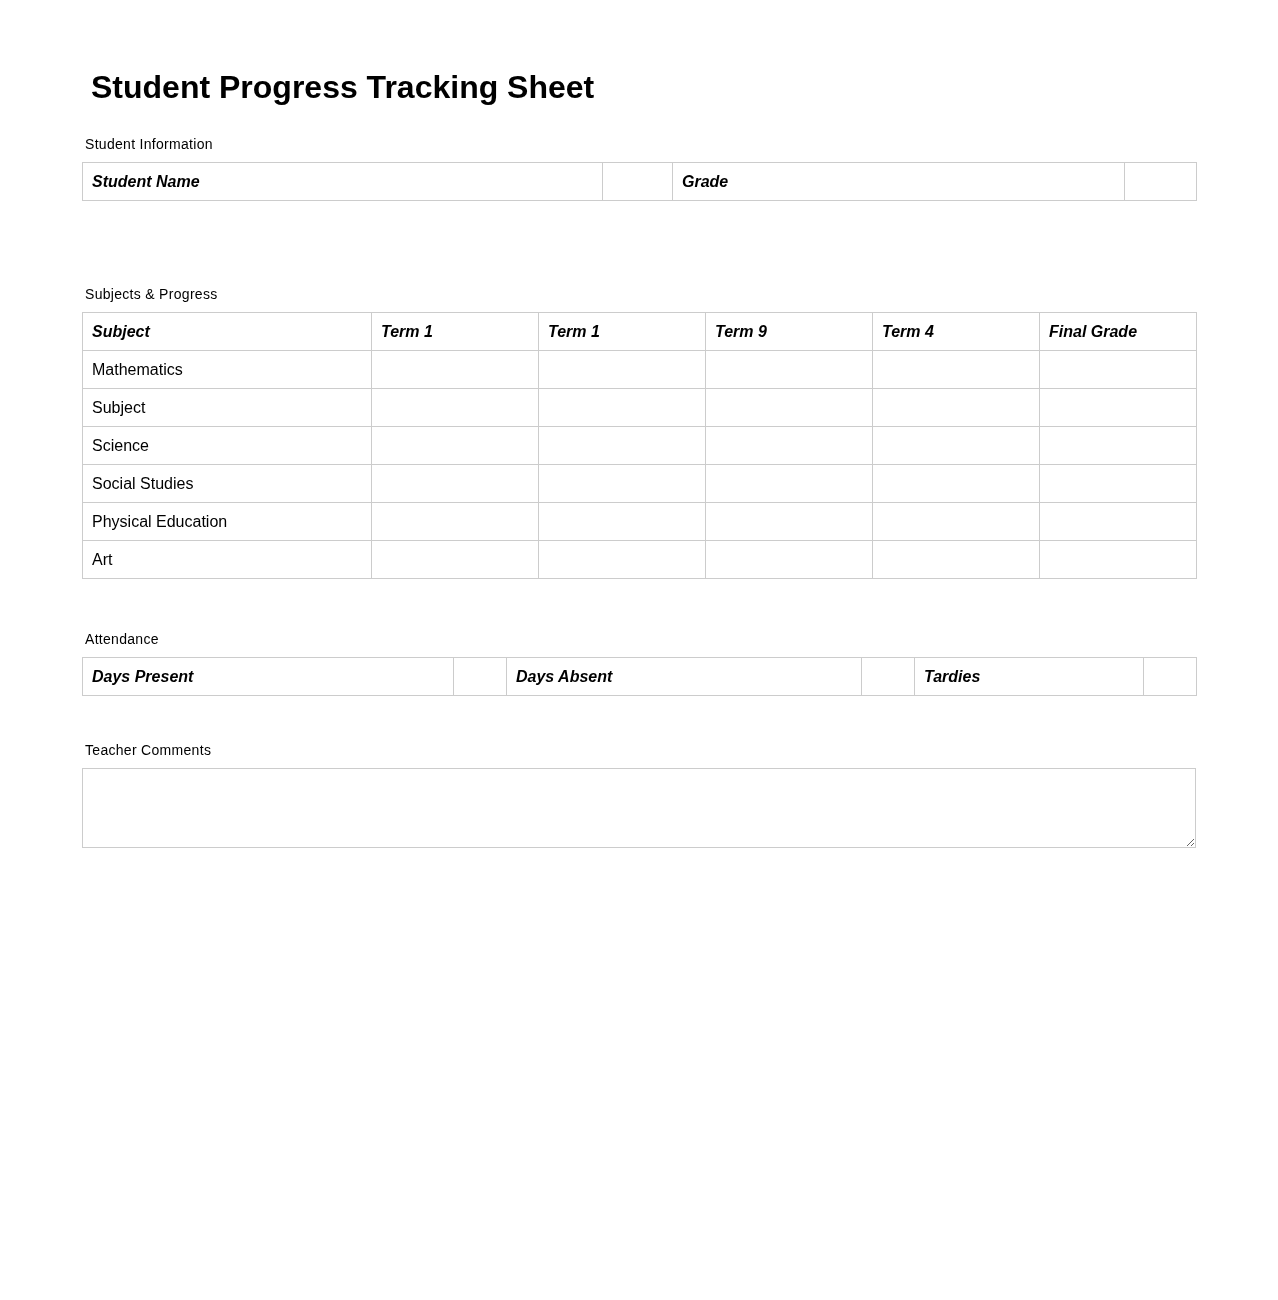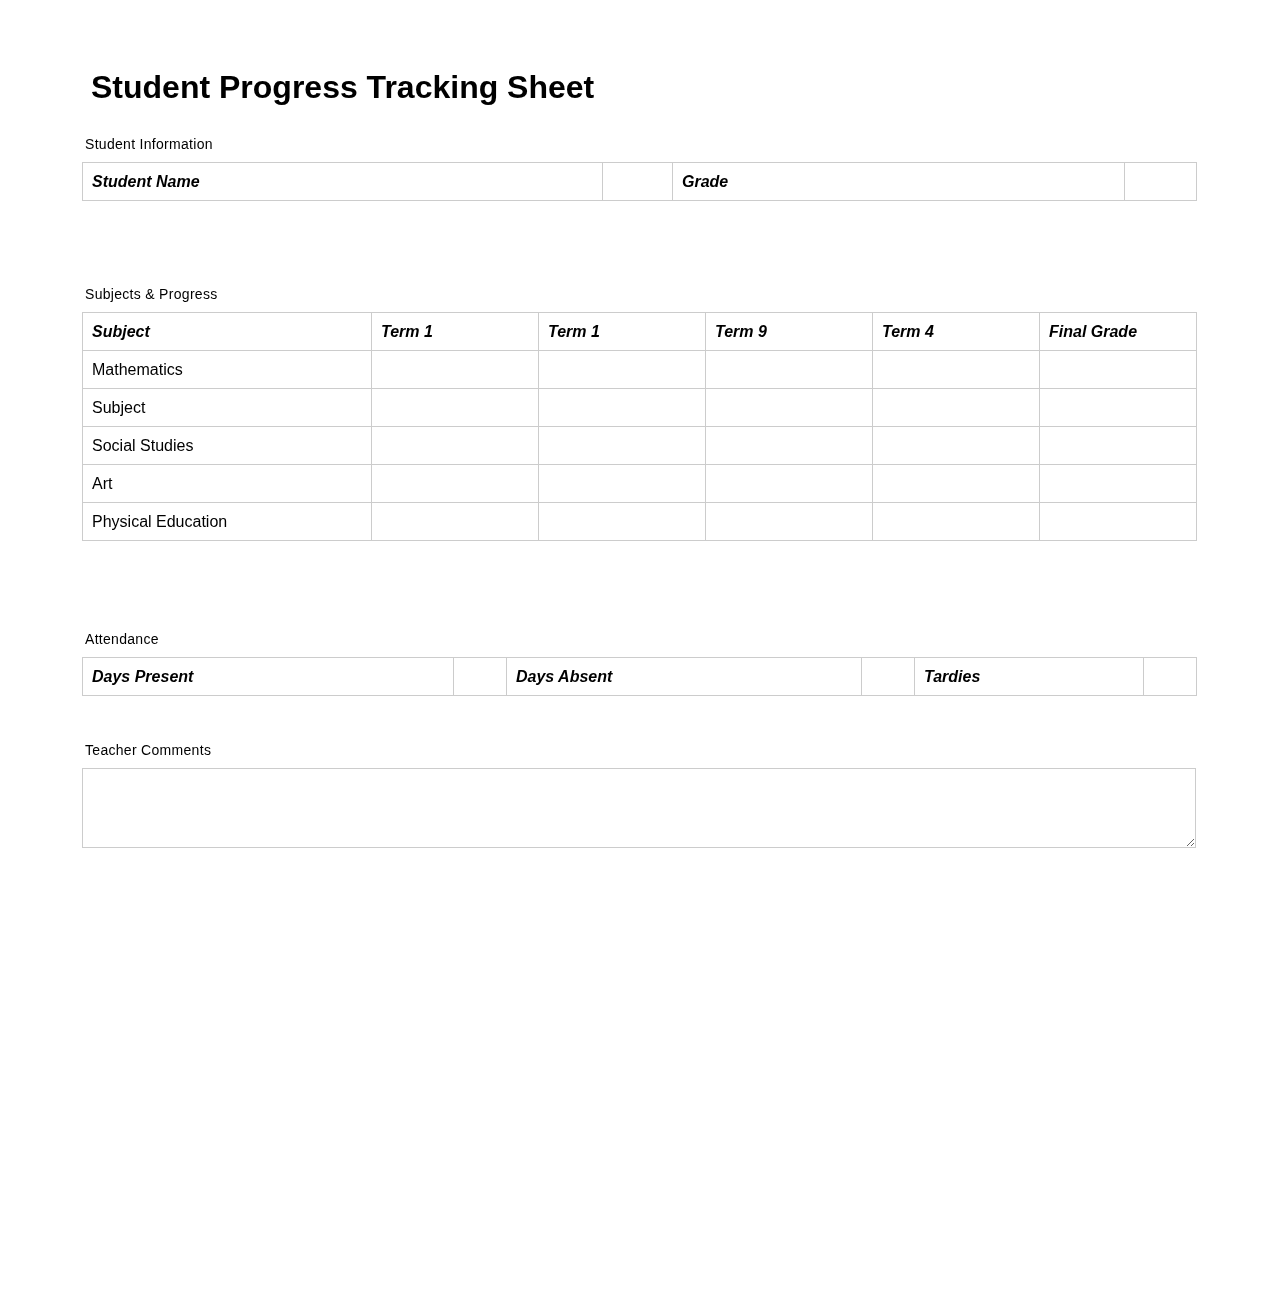--- a/index.html
+++ b/index.html
@@ -94,37 +94,45 @@
     </tr>
     <tr>
       <td>Subject</td>
       <td class="val"><input value="" style=""></td>
       <td class="val"><input value="" style=""></td>
       <td class="val"><input value="" style=""></td>
       <td class="val"><input value="" style=""></td>
       <td class="val"><input value="" style=""></td>
     </tr>
     <tr>
+      <td>Science</td>
+      <td class="val"><input value="" style=""></td>
+      <td class="val"><input value="" style=""></td>
+      <td class="val"><input value="" style=""></td>
+      <td class="val"><input value="" style=""></td>
+      <td class="val"><input value="" style=""></td>
+    </tr>
+    <tr>
       <td>Social Studies</td>
       <td class="val"><input value="" style=""></td>
       <td class="val"><input value="" style=""></td>
       <td class="val"><input value="" style=""></td>
       <td class="val"><input value="" style=""></td>
       <td class="val"><input value="" style=""></td>
     </tr>
     <tr>
-      <td>Art</td>
+      <td>Physical Education</td>
       <td class="val"><input value="" style=""></td>
       <td class="val"><input value="" style=""></td>
       <td class="val"><input value="" style=""></td>
       <td class="val"><input value="" style=""></td>
       <td class="val"><input value="" style=""></td>
     </tr>
     <tr>
-      <td>Physical Education</td>
+      <td>Art</td>
       <td class="val"><input value="" style=""></td>
       <td class="val"><input value="" style=""></td>
       <td class="val"><input value="" style=""></td>
       <td class="val"><input value="" style=""></td>
       <td class="val"><input value="" style=""></td>
     </tr>
   </tbody>
     </table>
 
   <h2 style="top:625px;">Attendance</h2>

